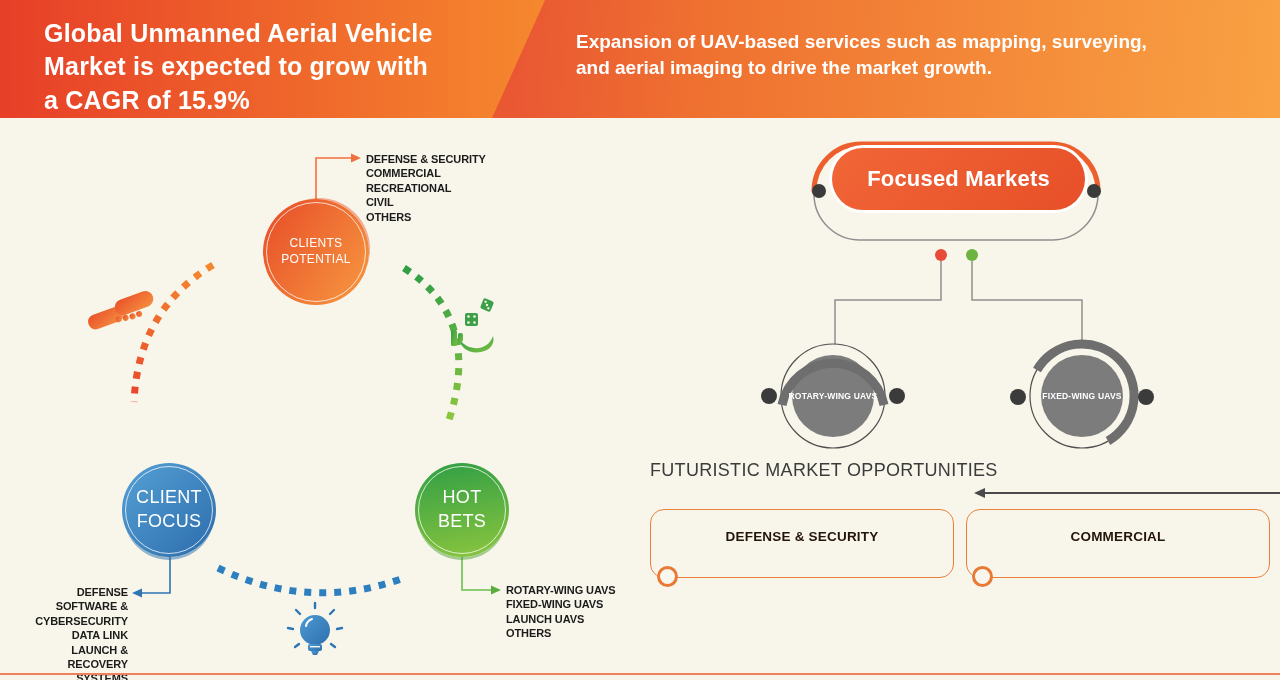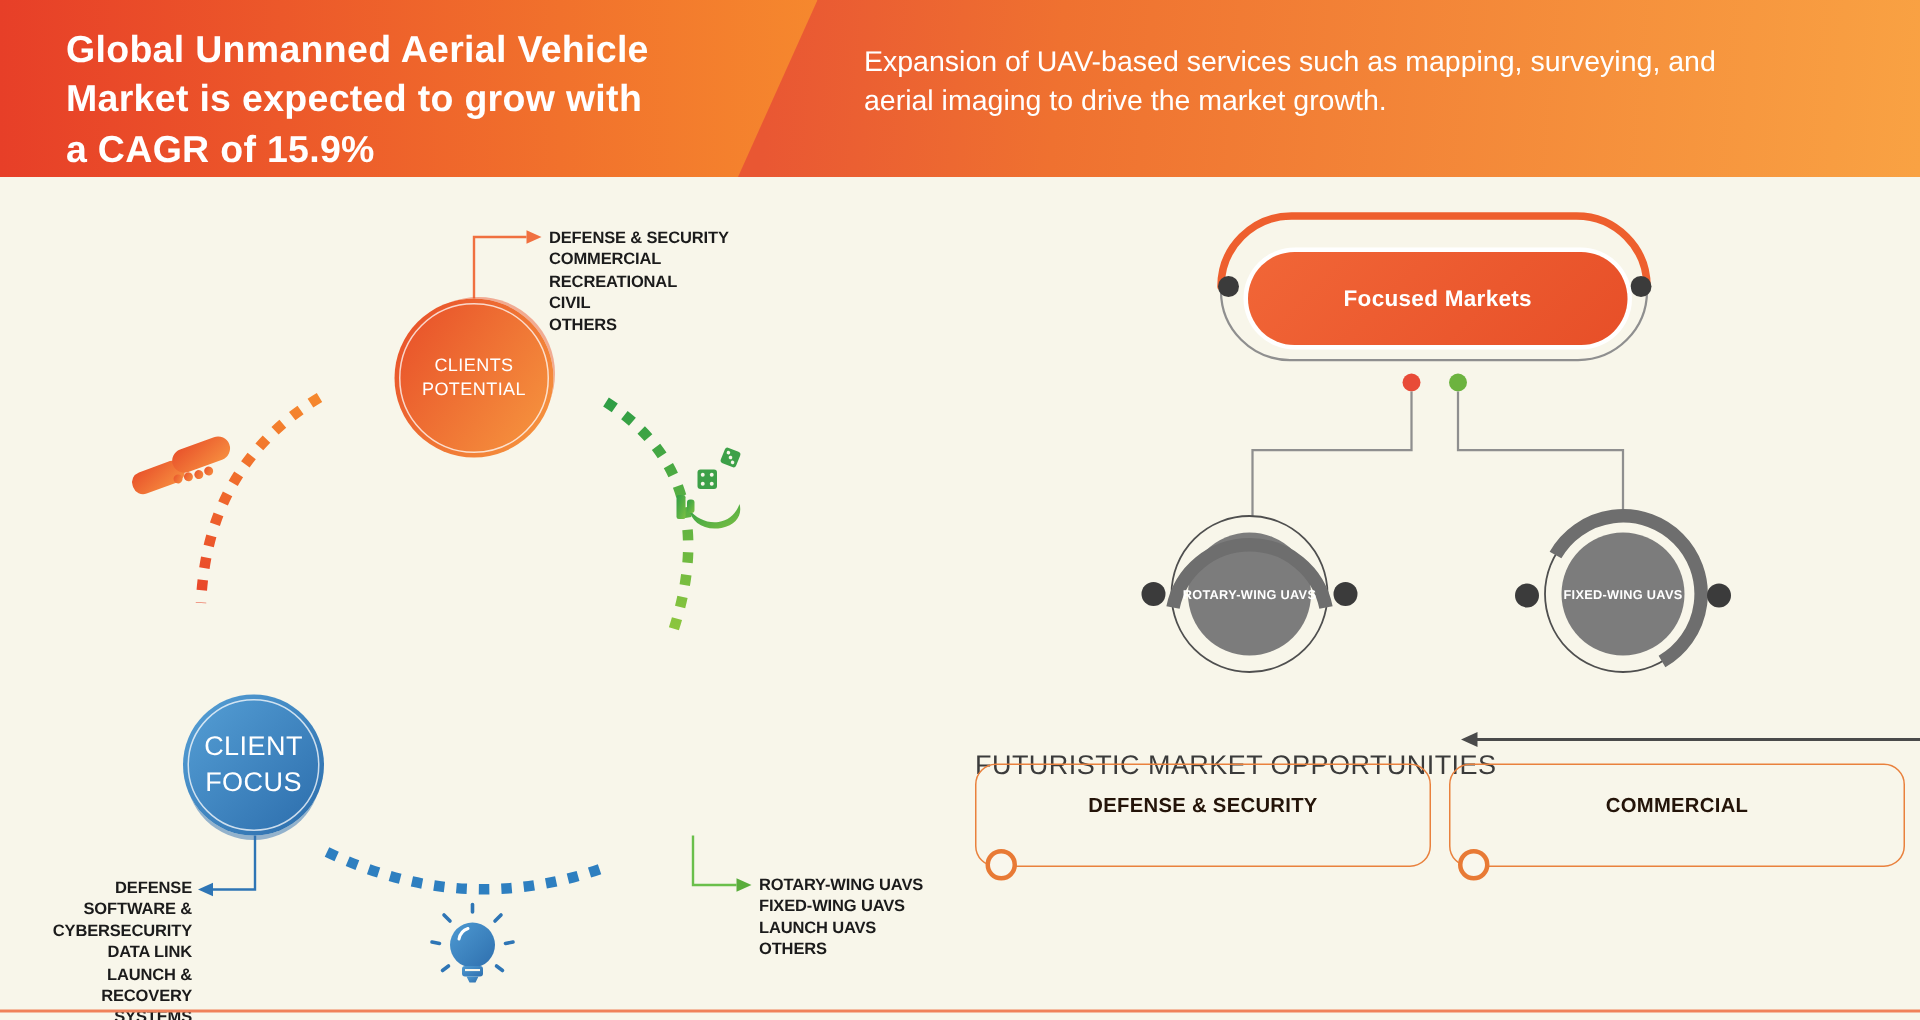--- a/index.html
+++ b/index.html
@@ -7,21 +7,21 @@
          font-family:"Liberation Sans",sans-serif;}
   
   .header{position:absolute;left:0;top:0;width:1280px;height:118px;
           background:linear-gradient(95deg,#e95733 40%,#ef7130 55%,#f9a243 100%);}
   .header-left{position:absolute;left:0;top:0;width:560px;height:118px;
           background:linear-gradient(90deg,#e73f28,#f68a2e);
           clip-path:polygon(0 0,545px 0,492px 118px,0 118px);}
   .header-title{position:absolute;left:44px;top:17px;width:400px;color:#fff;
           font-size:25px;line-height:1.33;font-weight:bold;letter-spacing:.2px;}
   .header-sub{position:absolute;left:576px;top:29px;width:590px;color:#fff;
-          font-size:19px;line-height:1.38;font-weight:400;}
+          font-size:19px;line-height:1.38;font-weight:700;}
   
   .bigcircle{position:absolute;border-radius:50%;display:flex;align-items:center;
           justify-content:center;color:#fff;text-align:center;font-size:18px;
           line-height:1.32;letter-spacing:.3px;}
   .bigcircle::before{content:"";position:absolute;inset:3px;border-radius:50%;
           border:1.5px solid rgba(255,255,255,.75);}
   .c-orange{left:263px;top:199px;width:106px;height:106px;
           background:linear-gradient(125deg,#e74b28,#f79a40);
           box-shadow:3px -3px 0 -2px rgba(232,80,42,.45);font-size:12px;}
   .c-blue{left:122px;top:463px;width:94px;height:94px;
@@ -32,31 +32,31 @@
           box-shadow:0 5px 0 -2px rgba(76,160,60,.5);}
   .circle-label{position:relative;z-index:2;}
   .w90{width:92px;}.w70{width:70px;}.w52{width:52px;}
   
   .blist{position:absolute;font-size:11px;font-weight:bold;color:#1b1b1b;
          line-height:14.4px;letter-spacing:-0.1px;}
   .list-cp{left:366px;top:152px;}
   .list-cf{left:18px;top:585px;width:110px;text-align:right;}
   .list-hb{left:506px;top:583px;}
   
-  .pill{position:absolute;left:832px;top:168px;width:253px;height:62px;border-radius:31px;
+  .pill{position:absolute;left:832px;top:148px;width:253px;height:62px;border-radius:31px;
         background:linear-gradient(135deg,#f16637,#e74f28);box-shadow:0 0 0 3px #ffffff;
         display:flex;align-items:center;justify-content:center;color:#fff;
-        font-size:15px;font-weight:bold;letter-spacing:.2px;}
+        font-size:22px;font-weight:bold;letter-spacing:.2px;}
   
   .gnode-label{position:absolute;width:100px;text-align:center;color:#fff;
         font-size:8.5px;font-weight:600;letter-spacing:.2px;}
   .gl-1{left:783px;top:391px;}
   .gl-2{left:1032px;top:391px;}
   
-  .fmo-heading{position:absolute;left:650px;top:500px;font-size:18px;color:#3b3b3b;
+  .fmo-heading{position:absolute;left:650px;top:460px;font-size:18px;color:#3b3b3b;
         font-weight:500;letter-spacing:.3px;}
   .fmo-box{position:absolute;top:509px;width:304px;height:69px;border:1.6px solid #e9813d;
         border-radius:14px;box-sizing:border-box;text-align:center;
         font-size:13.5px;font-weight:bold;color:#241409;letter-spacing:.2px;
         padding-top:19px;}
   .fmo-box1{left:650px;}
   .fmo-box2{left:966px;}
   .fmo-dot{position:absolute;top:566px;width:21px;height:21px;border-radius:50%;
         border:3px solid #e87a35;background:#f9f7ed;box-sizing:border-box;}
   .fd-1{left:657px;}
@@ -192,20 +192,23 @@
 
     <line x1="984" y1="493" x2="1280" y2="493" stroke="#4a4a4a" stroke-width="2"></line>
     <polygon points="974,493 985,488 985,498" fill="#4a4a4a"></polygon>
   </svg>
 
   <div class="bigcircle c-orange">
     <div class="circle-label w90">CLIENTS POTENTIAL</div>
   </div>
   <div class="bigcircle c-blue">
     <div class="circle-label w70">CLIENT FOCUS</div>
+  </div>
+  <div class="bigcircle c-green">
+    <div class="circle-label w52">HOT BETS</div>
   </div>
 
   <div class="blist list-cp">
       <div>DEFENSE &amp; SECURITY</div>
       <div>COMMERCIAL</div>
       <div>RECREATIONAL</div>
       <div>CIVIL</div>
       <div>OTHERS</div>
     </div>
   <div class="blist list-cf">

